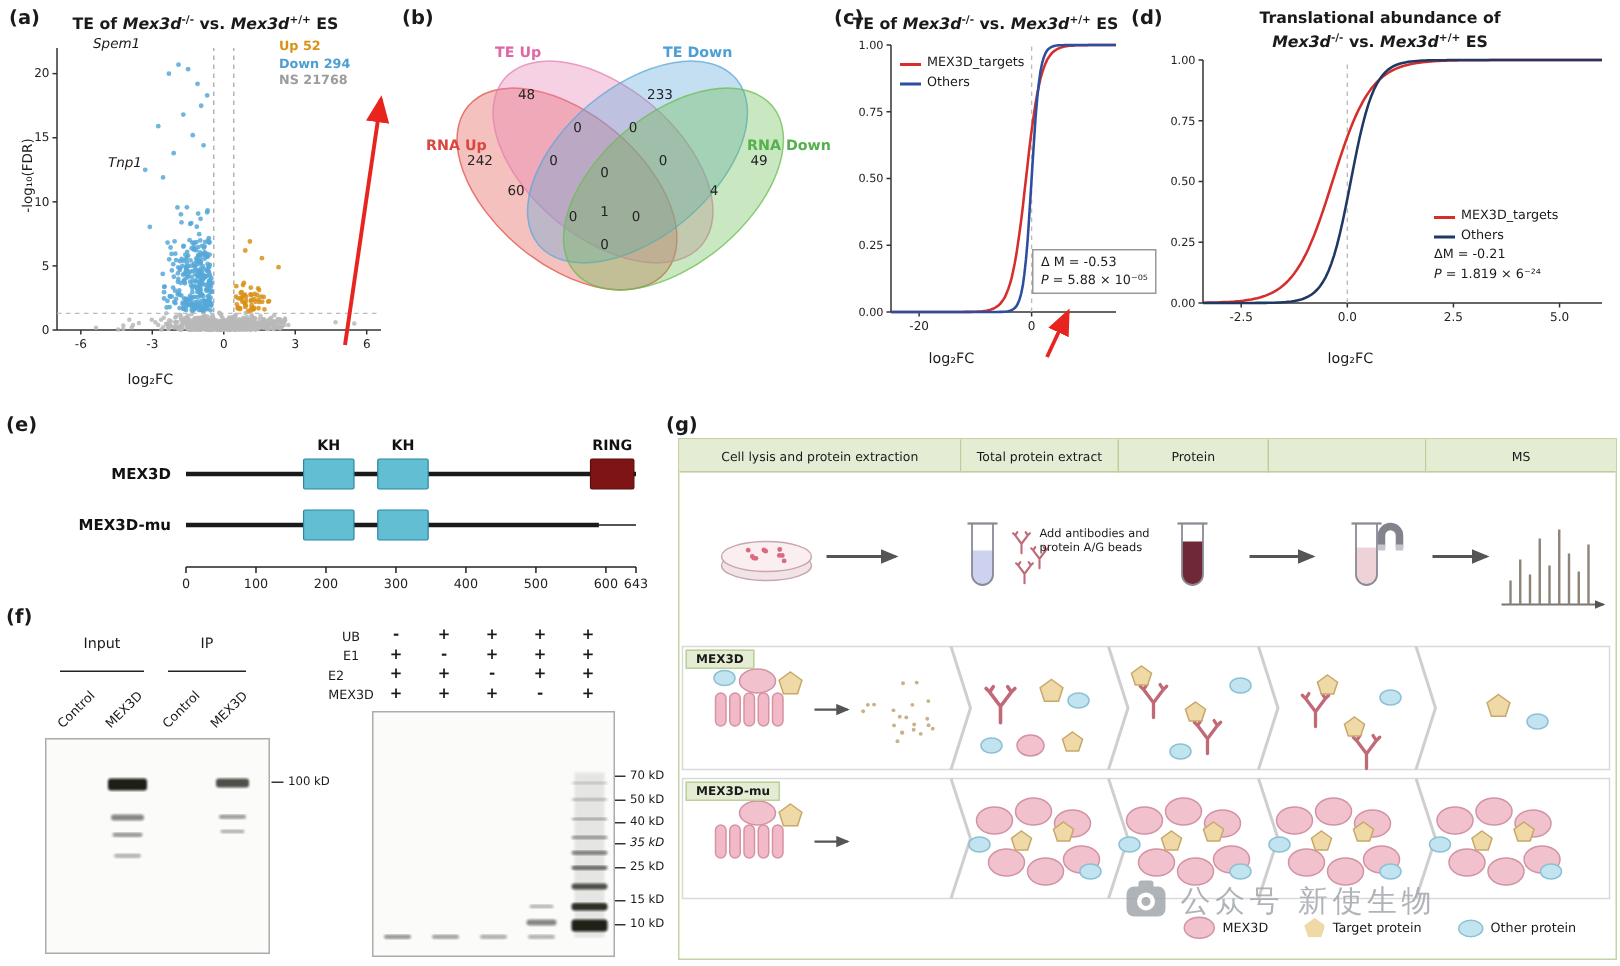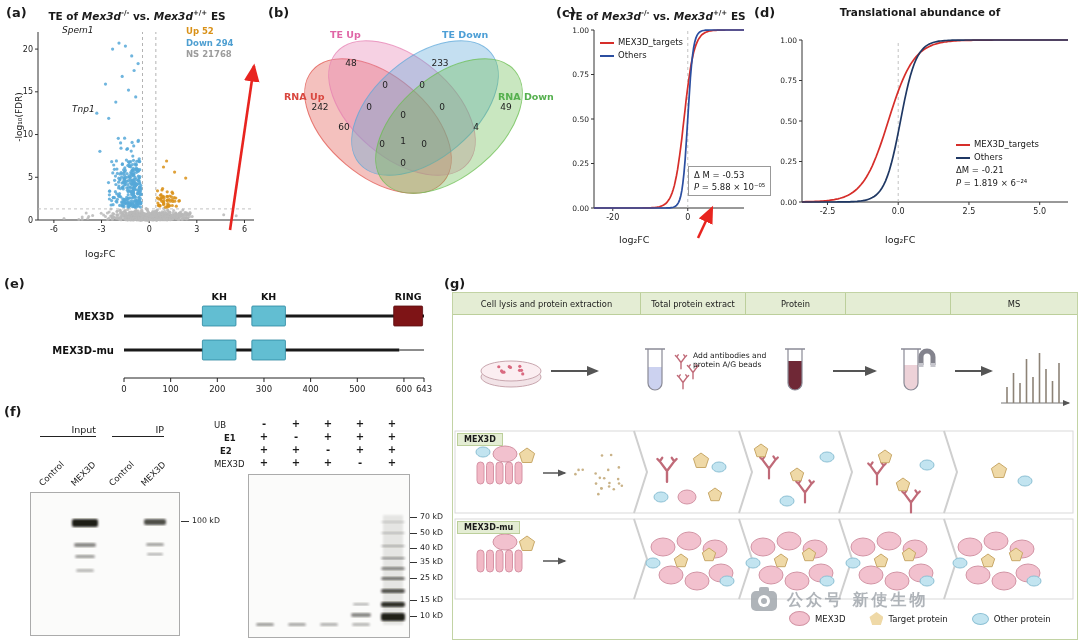--- a/index.html
+++ b/index.html
@@ -9,41 +9,41 @@
   .plabel{position:absolute;font-weight:700;font-size:13px}
   .ptitle{position:absolute;font-weight:700;font-size:10.5px;text-align:center;line-height:13px}
   .ptitle sup{font-size:7px}
   .vleg{position:absolute;font-size:8.5px;font-weight:700;line-height:11.5px}
   .gene-lab{position:absolute;font-style:italic;font-size:9px}
   .leg-row{display:flex;align-items:center;gap:4px;font-size:8.5px;line-height:13px;white-space:nowrap}
   .sw{display:inline-block;width:14px;height:0;border-top:2px solid #000}
   .statbox{position:absolute;border:1px solid #999;background:#fff;padding:2px 5px;font-size:8.5px;line-height:12px;white-space:nowrap}
   .xlab{position:absolute;font-size:9.5px;text-align:left}
   .ylab{position:absolute;font-size:9px;transform:rotate(-90deg);text-align:center}
-  .groupline{position:absolute;border-bottom:1.2px solid #222;text-align:right;font-size:9.5px;padding-bottom:1px}
+  .groupline{position:absolute;border-bottom:1.2px solid #222;text-align:center;font-size:9.5px;padding-bottom:12px}
   .lane{position:absolute;font-size:8.5px;transform:rotate(-45deg);transform-origin:0 100%;white-space:nowrap;height:10px}
-  .fct{position:absolute;font-size:8.5px;width:40px;text-align:left}
+  .fct{position:absolute;font-size:8.5px;width:40px;text-align:center}
   .sym{position:absolute;font-size:10px;width:12px;text-align:center;font-weight:700}
   .blot{position:absolute;background:#fbfbfa;border:1px solid #ababab}
   .mk-dash{position:absolute;height:1.2px;background:#333}
   .mk{position:absolute;font-size:7.8px;white-space:nowrap}
   #gpanel{position:absolute;left:452px;top:292px;width:626px;height:348px;border:1px solid #c2d3a4;background:#fff;box-sizing:border-box}
   .g-headers{display:flex;height:22px}
   .g-h{background:#E4EDD4;border-right:1px solid #bccf9b;border-bottom:1px solid #bccf9b;font-size:8.3px;
        display:flex;align-items:center;justify-content:center;text-align:center;padding:0 3px;box-sizing:border-box}
   .g-h:last-child{border-right:none}
   .chip{position:absolute;background:#E4EDD4;border:1px solid #bccf9b;font-size:8px;font-weight:700;padding:1px 6px;z-index:3}
   .g-cap{position:absolute;font-size:7.6px;line-height:9px;width:88px;z-index:2}
   .g-leg{position:absolute;display:flex;gap:24px;align-items:center;font-size:8.5px;z-index:2}
   .leg-item{display:flex;align-items:center;gap:5px}
   .sh-pink{width:19px;height:13px;border-radius:50%;background:#F2C1CE;border:1px solid #D294A4}
   .sh-pent{width:14px;height:13px;background:#EFD9A7;clip-path:polygon(50% 0,100% 38%,81% 100%,19% 100%,0 38%)}
   .sh-blue{width:15px;height:10px;border-radius:50%;background:#C2E4F0;border:1px solid #8CC0D4}
   .wm{position:absolute;display:flex;align-items:center;gap:8px;color:#A2A7AD;opacity:.85;z-index:5}
-  .wm-text{font-size:16px;font-weight:700;letter-spacing:3px;white-space:nowrap}
+  .wm-text{font-size:20px;font-weight:400;letter-spacing:3px;white-space:nowrap}
   i{font-style:italic}
 </style>
 </head>
 <body>
 
 <div id="fig">
 
   <span class="plabel" style="left:6px;top:5px">(a)</span>
   <div class="ptitle" style="left:27px;top:7px;width:220px"><span>TE of </span><i>Mex3d</i><sup>-/-</sup><span> vs. </span><i>Mex3d</i><sup>+/+</sup><span> ES</span></div>
   <svg id="volcano" class="abs" style="left:8px;top:22px" width="256" height="236">
@@ -1202,20 +1202,21 @@
           <path d="M0,0L7,3L0,6Z" fill="#E8241F"></path>
         </marker>
       </defs>
     <line x1="8" y1="38" x2="22" y2="8" stroke="#E8241F" stroke-width="2.5" marker-end="url(#sa)"></line>
   </svg>
   <div class="xlab" style="left:619px;top:234px;width:100px">log₂FC</div>
 
   <span class="plabel" style="left:754px;top:5px">(d)</span>
   <div class="ptitle" style="left:800px;top:6px;width:240px">
     <div>Translational abundance of</div>
+    <div><i>Mex3d</i><sup>-/-</sup><span> vs. </span><i>Mex3d</i><sup>+/+</sup><span> ES</span></div>
   </div>
   <svg id="cdf2" class="abs" style="left:760px;top:32px" width="318" height="200">
       <line x1="42" y1="170" x2="308" y2="170" stroke="#333" stroke-width="1"></line>
       <line x1="42" y1="170" x2="42" y2="8" stroke="#333" stroke-width="1"></line>
       <line x1="39" y1="170" x2="42" y2="170" stroke="#333"></line>
       <text x="37" y="172.5" font-size="7.5" text-anchor="end" fill="#222" font-family="DejaVu Sans, Liberation Sans, sans-serif">0.00</text>
       <line x1="39" y1="129.5" x2="42" y2="129.5" stroke="#333"></line>
       <text x="37" y="132" font-size="7.5" text-anchor="end" fill="#222" font-family="DejaVu Sans, Liberation Sans, sans-serif">0.25</text>
       <line x1="39" y1="89" x2="42" y2="89" stroke="#333"></line>
       <text x="37" y="91.5" font-size="7.5" text-anchor="end" fill="#222" font-family="DejaVu Sans, Liberation Sans, sans-serif">0.50</text>
@@ -1535,45 +1536,45 @@
 <span class="lane" style="left: 44px; top: 478px;">Control</span>
     <span class="lane" style="left: 76px; top: 478px;">MEX3D</span>
     <span class="lane" style="left: 114px; top: 478px;">Control</span>
     <span class="lane" style="left: 146px; top: 478px;">MEX3D</span>
     <span class="fct" style="left: 214px; top: 420px;">UB</span>
     <span class="sym" style="left: 258px; top: 418px;">-</span>
     <span class="sym" style="left: 290px; top: 418px;">+</span>
     <span class="sym" style="left: 322px; top: 418px;">+</span>
     <span class="sym" style="left: 354px; top: 418px;">+</span>
     <span class="sym" style="left: 386px; top: 418px;">+</span>
-    <span class="fct" style="left: 224px; top: 433px; font-weight: bold;">E1</span>
+    <span class="fct" style="left: 214px; top: 433px;">E1</span>
     <span class="sym" style="left: 258px; top: 431px;">+</span>
     <span class="sym" style="left: 290px; top: 431px;">-</span>
     <span class="sym" style="left: 322px; top: 431px;">+</span>
     <span class="sym" style="left: 354px; top: 431px;">+</span>
     <span class="sym" style="left: 386px; top: 431px;">+</span>
-    <span class="fct" style="left: 220px; top: 446px; font-weight: bold;">E2</span>
+    <span class="fct" style="left: 204px; top: 446px;">E2</span>
     <span class="sym" style="left: 258px; top: 444px;">+</span>
     <span class="sym" style="left: 290px; top: 444px;">+</span>
     <span class="sym" style="left: 322px; top: 444px;">-</span>
     <span class="sym" style="left: 354px; top: 444px;">+</span>
     <span class="sym" style="left: 386px; top: 444px;">+</span>
     <span class="fct" style="left: 214px; top: 459px;">MEX3D</span>
     <span class="sym" style="left: 258px; top: 457px;">+</span>
     <span class="sym" style="left: 290px; top: 457px;">+</span>
     <span class="sym" style="left: 322px; top: 457px;">+</span>
     <span class="sym" style="left: 354px; top: 457px;">-</span>
     <span class="sym" style="left: 386px; top: 457px;">+</span>
     <span class="mk-dash" style="left: 410px; top: 517px; width: 7px;"></span>
     <span class="mk" style="left: 420px; top: 512px;">70 kD</span>
     <span class="mk-dash" style="left: 410px; top: 533px; width: 7px;"></span>
     <span class="mk" style="left: 420px; top: 528px;">50 kD</span>
     <span class="mk-dash" style="left: 410px; top: 548px; width: 7px;"></span>
     <span class="mk" style="left: 420px; top: 543px;">40 kD</span>
     <span class="mk-dash" style="left: 410px; top: 562px; width: 7px;"></span>
-    <span class="mk" style="left: 420px; top: 557px;">35 kD</span>
+    <span class="mk" style="left: 420px; top: 557px; font-style: italic;">35 kD</span>
     <span class="mk-dash" style="left: 410px; top: 578px; width: 7px;"></span>
     <span class="mk" style="left: 420px; top: 573px;">25 kD</span>
     <span class="mk-dash" style="left: 410px; top: 600px; width: 7px;"></span>
     <span class="mk" style="left: 420px; top: 595px;">15 kD</span>
     <span class="mk-dash" style="left: 410px; top: 616px; width: 7px;"></span>
     <span class="mk" style="left: 420px; top: 611px;">10 kD</span>
   </div>
 
 </body></html>

